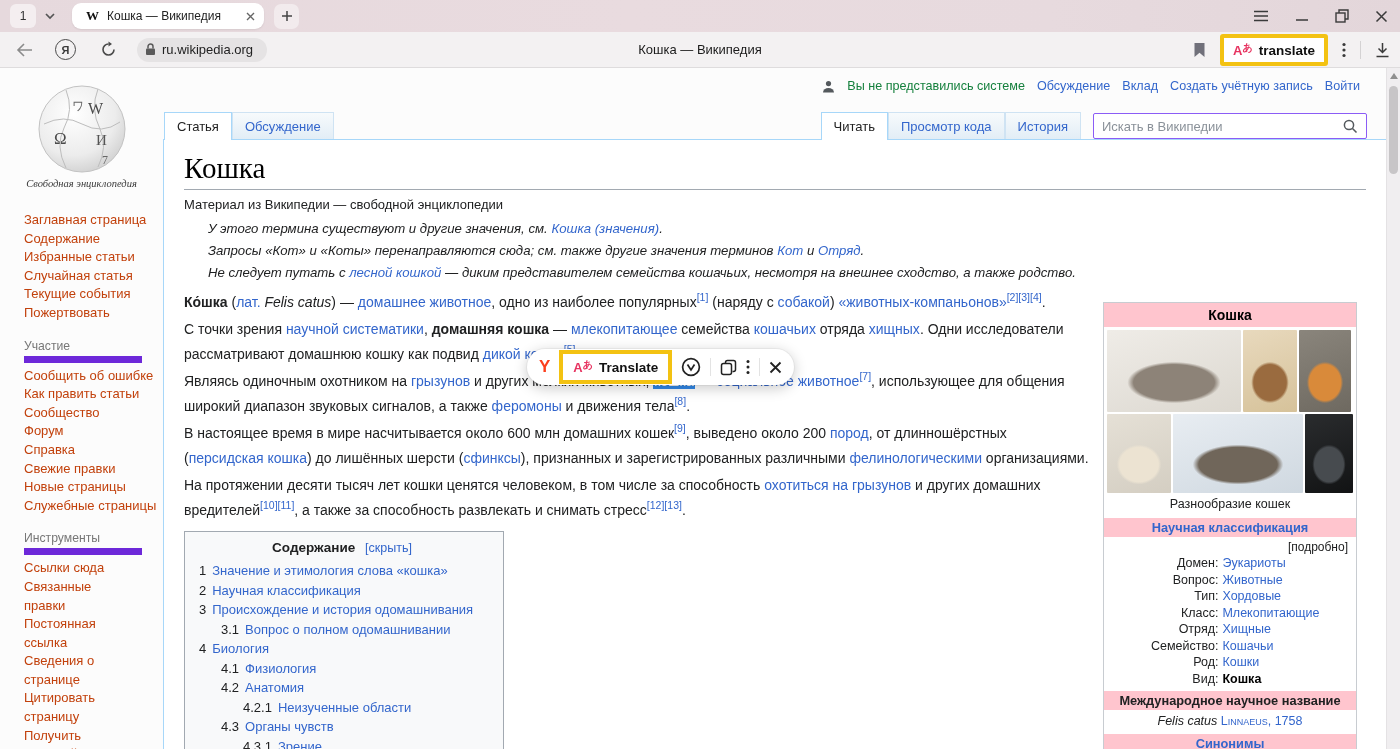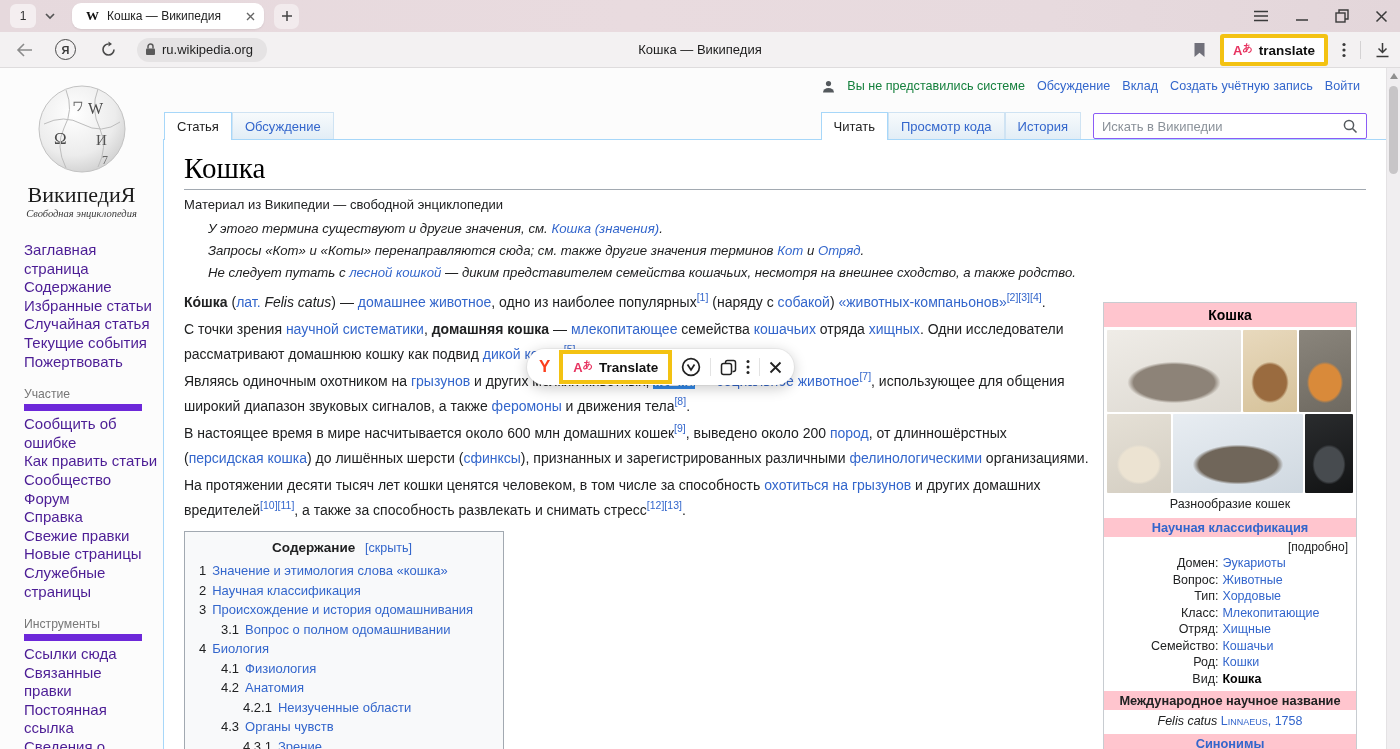--- a/index.html
+++ b/index.html
@@ -68,21 +68,21 @@
   .searchbox input { flex:1; border:none; outline:none; font-size:13px; padding:0 8px; color:#222; background:transparent; font-family:inherit; }
   .searchbox input::placeholder { color:#8a9199; }
   .search-ic { margin-right:8px; display:flex; }
 
   
   .sidebar { position:absolute; left:0; top:14px; width:163px; }
   .logo-wrap { text-align:center; }
   .logo-wordmark { font-family:"Liberation Serif",serif; font-size:22px; color:#1b1b1b; margin-top:4px; }
   .logo-tagline { font-family:"Liberation Serif",serif; font-style:italic; font-size:10.5px; color:#3a3a3a; }
   .side-nav { margin:22px 0 0 24px; }
-  .side-link { display:block; font-size:15px; line-height:18.6px; color:#4c1d95; text-decoration:none; }
+  .side-link { display:block; font-size:13px; line-height:18.6px; color:#c2410c; text-decoration:none; }
   .side-link.wrapped { width:112px; }
   .portal-h { margin:16px 0 4px 24px; font-size:12.2px; color:#777; padding-bottom:3px;
     border-bottom:7px solid #6d28d9; width:118px; }
 
   
   .content-box { position:absolute; left:164px; top:72px; right:14px; bottom:0; background:#fff; overflow:hidden; }
   .article { padding:0 20px; }
   .art-title { font-family:"Liberation Serif",serif; font-weight:normal; font-size:29px; color:#000;
     margin-top:12px; padding-bottom:4px; border-bottom:1px solid #a2a9b1; }
   .tagline { font-size:13px; color:#202122; margin-top:7px; }
@@ -258,21 +258,20 @@
           <circle cx="46" cy="47" r="43" fill="url(#globeg)" stroke="#c2c2c2"></circle>
           <path d="M8 42 q20 -10 38 0 q20 11 38 -2" fill="none" stroke="#bdbdbd" stroke-width="1"></path>
           <path d="M30 8 q8 20 -2 38 q-9 18 2 40" fill="none" stroke="#bdbdbd" stroke-width="1"></path>
           <path d="M62 7 q-8 20 2 40 q8 18 -2 38" fill="none" stroke="#bdbdbd" stroke-width="1"></path>
           <text x="18" y="62" font-family="Liberation Serif,serif" font-size="17" fill="#4a4a4a">Ω</text>
           <text x="52" y="32" font-family="Liberation Serif,serif" font-size="16" fill="#4a4a4a">W</text>
           <text x="60" y="63" font-family="Liberation Serif,serif" font-size="15" fill="#555">И</text>
           <text x="36" y="28" font-family="Liberation Serif,serif" font-size="12" fill="#666">ワ</text>
           <text x="66" y="82" font-family="Liberation Serif,serif" font-size="12" fill="#666">7</text>
         </svg>
-        <div class="logo-wordmark">ВикипедиЯ</div>
         <div class="logo-tagline">Свободная энциклопедия</div>
       </div>
 
       <nav class="side-nav">
           <a class="side-link">Заглавная страница</a>
           <a class="side-link">Содержание</a>
           <a class="side-link">Избранные статьи</a>
           <a class="side-link">Случайная статья</a>
           <a class="side-link">Текущие события</a>
           <a class="side-link">Пожертвовать</a>

